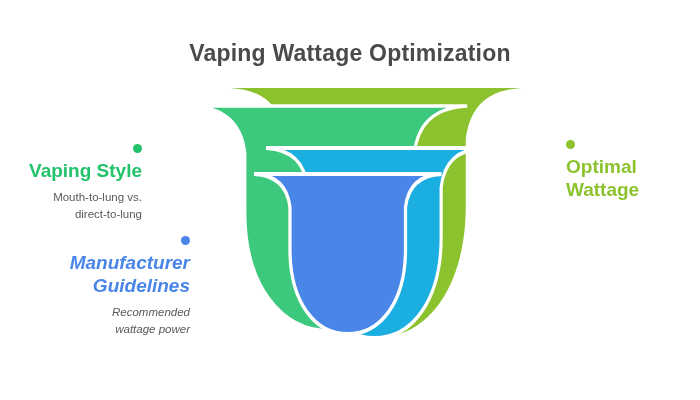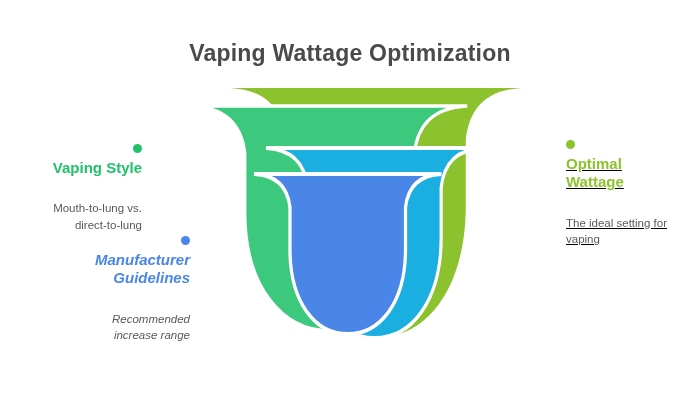--- a/index.html
+++ b/index.html
@@ -54,35 +54,35 @@
   .callout {
     position: absolute;
   }
   .callout .dot {
     width: 9px;
     height: 9px;
     border-radius: 50%;
     display: block;
   }
   .callout .label {
-    font-size: 15px;
+    font-size: 19px;
     font-weight: bold;
     line-height: 1.22;
     margin-top: 6px;
     white-space: pre-line;
   }
   .callout .desc {
     font-size: 11.5px;
     line-height: 1.45;
     color: #58595b;
-    margin-top: 23px;
+    margin-top: 7px;
     white-space: pre-line;
   }
 
-  .callout.right { text-align: left; text-decoration: underline; }
+  .callout.right { text-align: left; }
   .callout.left  { text-align: right; }
   .callout.left .dot { margin-left: auto; }
 
   
   #callout-vaping-style      { left: 8px;   top: 144px; width: 134px; }
   #callout-manufacturer      { left: 24px;  top: 236px; width: 166px; font-style: italic; }
   #callout-optimal-wattage   { left: 566px; top: 140px; width: 128px; }
   #callout-gradual-adjust    { left: 510px; top: 252px; width: 172px; }
 </style>
 </head>
@@ -129,25 +129,23 @@
     <div class="label" style="color:#22C26B">Vaping Style</div>
     <div class="desc">Mouth-to-lung vs.
 direct-to-lung</div>
   </div>
 
   <div class="callout left" id="callout-manufacturer">
     <span class="dot" style="background:#4A86E8"></span>
     <div class="label" style="color:#4A86E8">Manufacturer
 Guidelines</div>
     <div class="desc">Recommended
-increase range</div>
+wattage power</div>
   </div>
 
   <div class="callout right" id="callout-optimal-wattage">
     <span class="dot" style="background:#8CC22E"></span>
     <div class="label" style="color:#8CC22E">Optimal
 Wattage</div>
-    <div class="desc">The ideal setting for
-vaping</div>
   </div>
 
 
 </div>
 
 </body></html>

